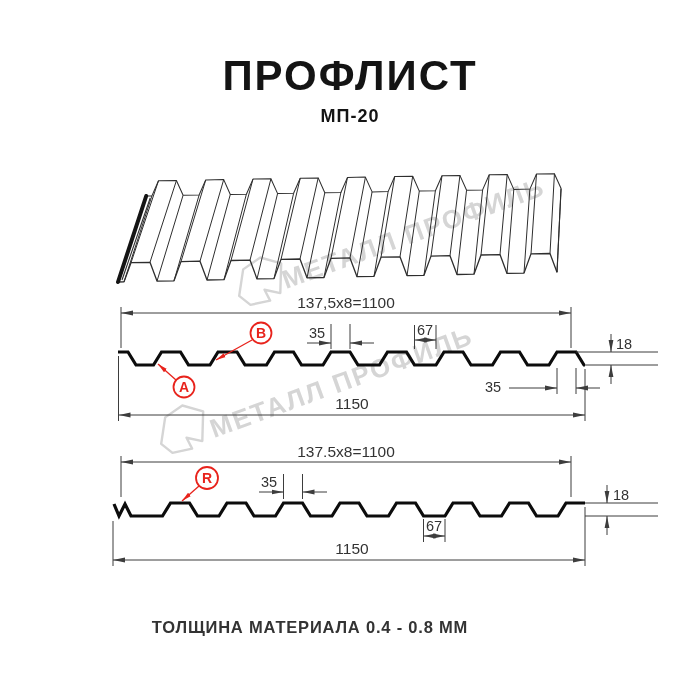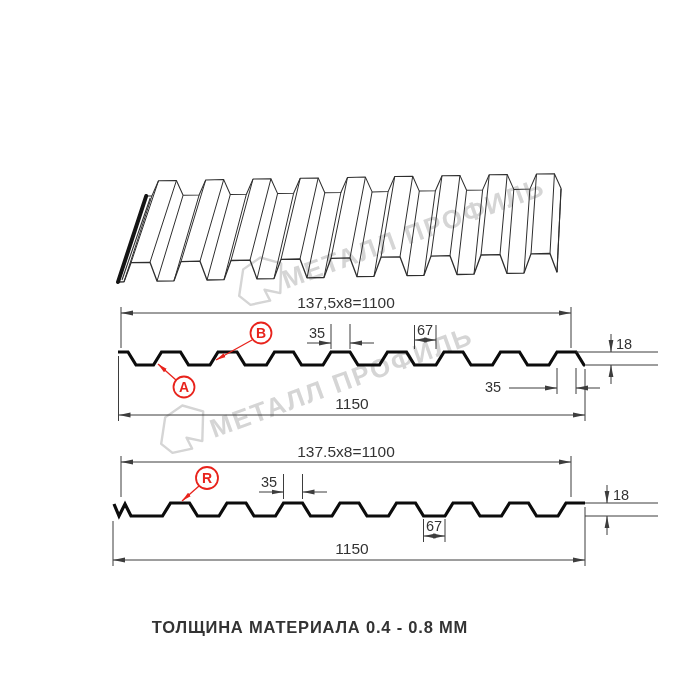--- a/index.html
+++ b/index.html
@@ -28,20 +28,24 @@
   .wm-logo{stroke:var(--wm);stroke-width:2.4;fill:none;stroke-linejoin:round;}
   .lbl-circ{stroke:var(--red);stroke-width:1.8;fill:none;}
   .lbl-text{fill:var(--red);font-weight:700;font-size:14px;text-anchor:middle;}
   .leader{stroke:var(--red);stroke-width:1.3;}
 </style>
 </head>
 <body>
 
 <div class="page">
 
+  <header>
+    <h1 class="title">ПРОФЛИСТ</h1>
+    <div class="subtitle">МП-20</div>
+  </header>
 
   <svg class="drawing" width="700" height="700" viewBox="0 0 700 700">
     <defs>
       <marker id="arr" markerUnits="userSpaceOnUse" markerWidth="12" markerHeight="6" refX="12" refY="3" orient="auto-start-reverse">
         <path d="M0,0.6 L12,3 L0,5.4 Z" fill="#3d3d3d"></path>
       </marker>
       <marker id="arrRed" markerUnits="userSpaceOnUse" markerWidth="10" markerHeight="6" refX="10" refY="3" orient="auto-start-reverse">
         <path d="M0,0.8 L10,3 L0,5.2 Z" fill="#e8231c"></path>
       </marker>
     </defs>

